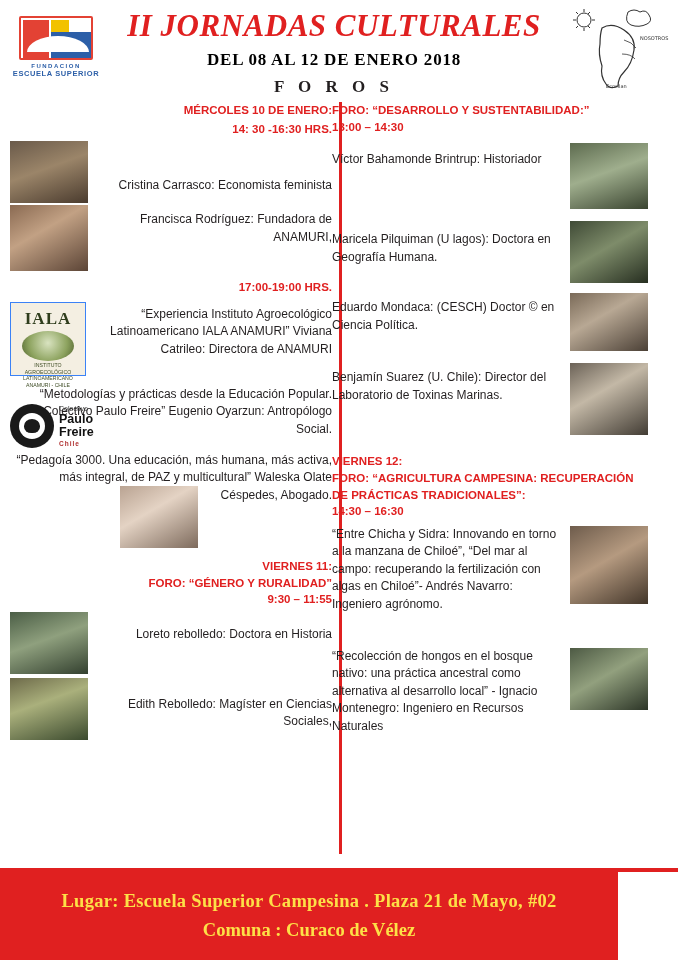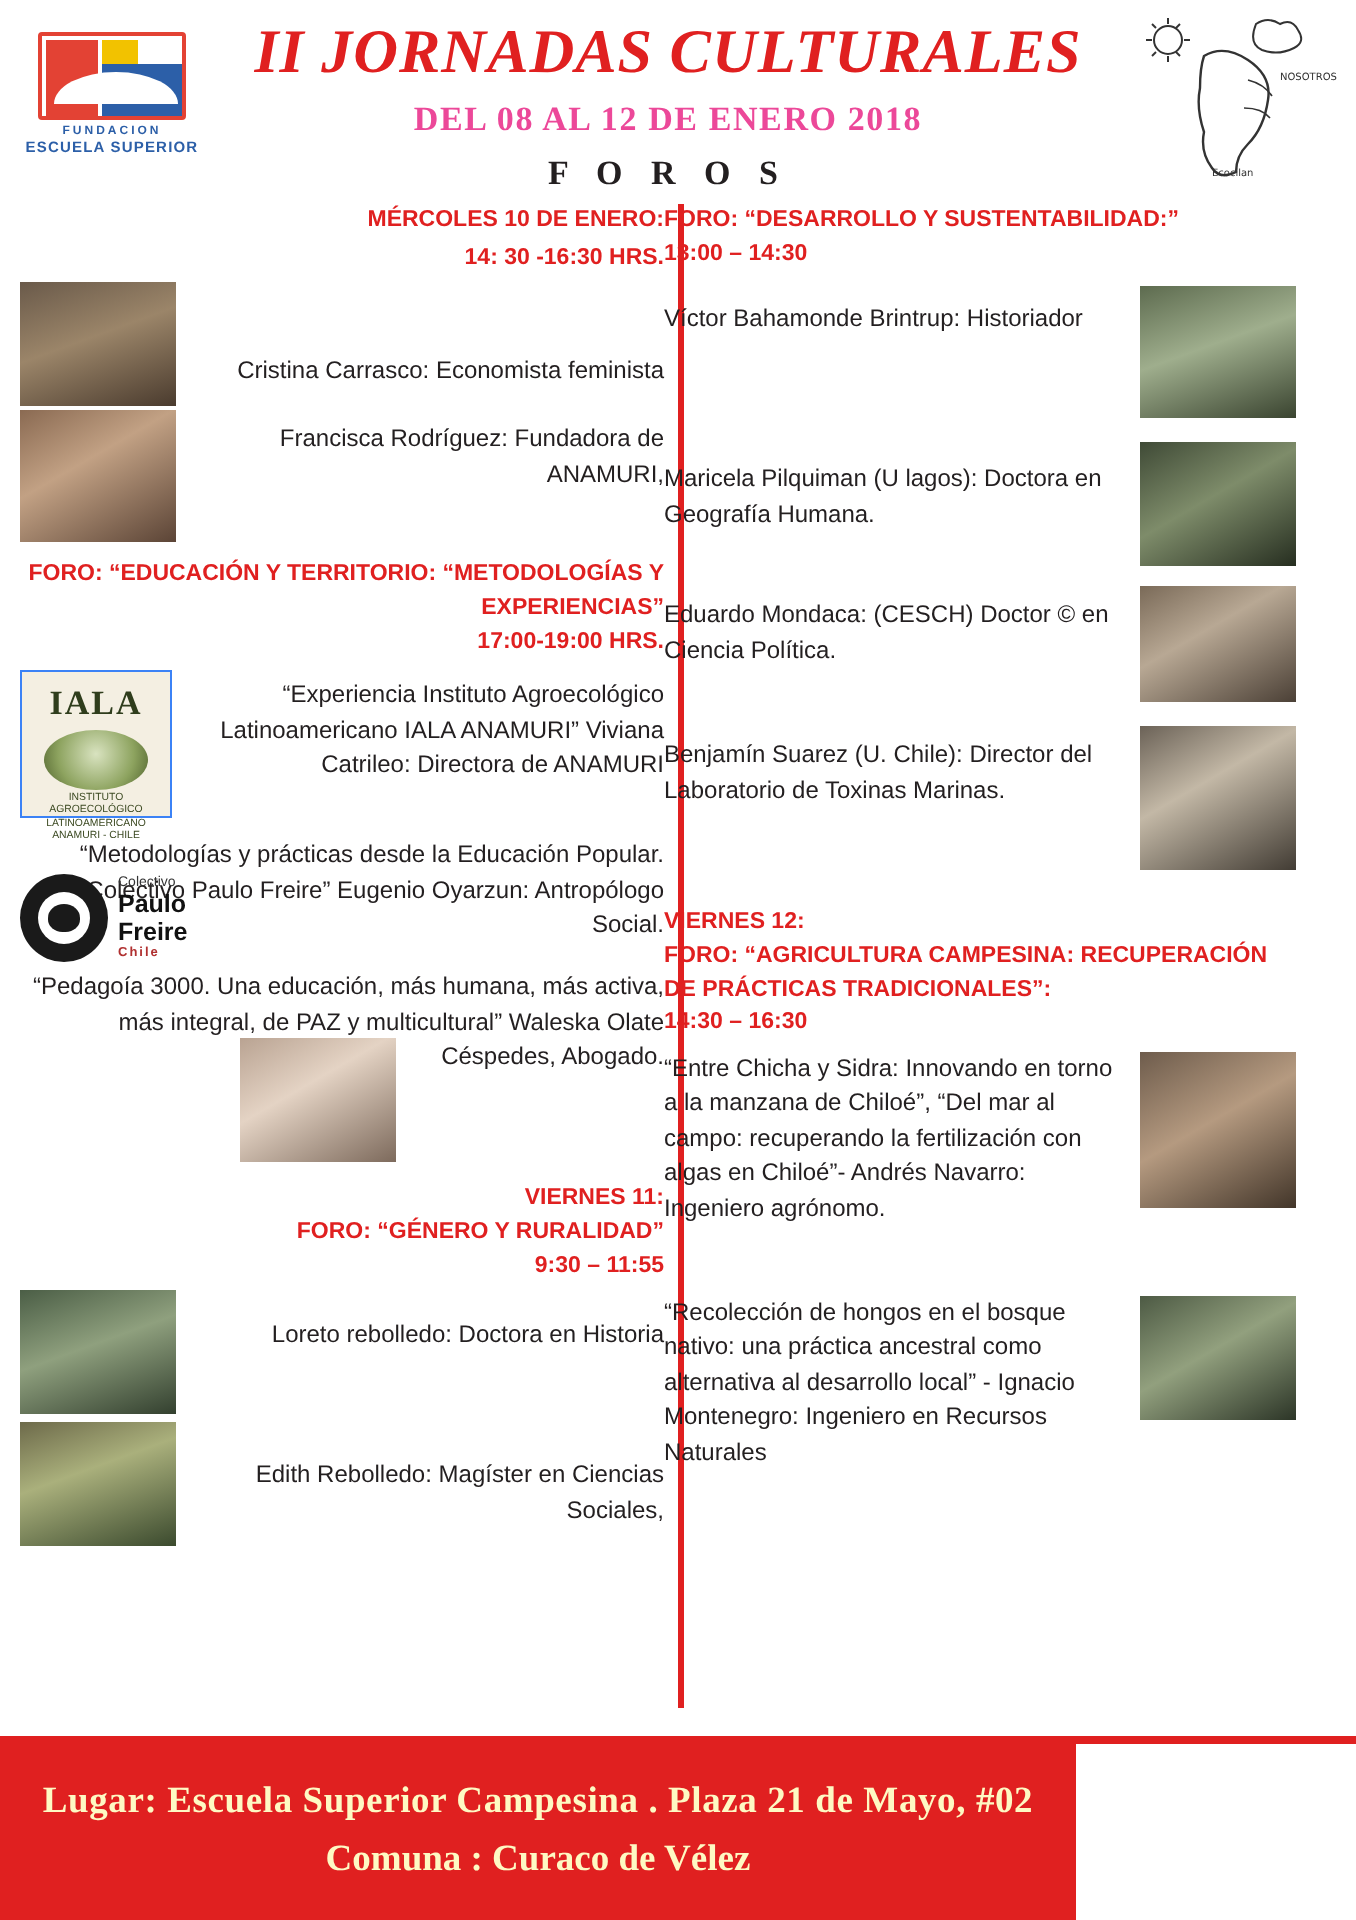--- a/index.html
+++ b/index.html
@@ -36,21 +36,21 @@
   .logo-text2 { font-size: 7.5px; letter-spacing: 0.6px; color: #2c5fa8; font-weight: bold; }
 
   .title-block { position: absolute; left: 104px; top: 2px; width: 460px; text-align: center; }
   .main-title {
     font-family: "Liberation Serif", serif;
     font-weight: bold; font-style: italic;
     font-size: 31px; color: #e02020; letter-spacing: 0.5px; margin-top: 6px;
   }
   .sub-title {
     font-family: "Liberation Serif", serif;
-    font-weight: bold; font-size: 17px; color: #ec4899; letter-spacing: 0.8px; margin-top: 6px;
+    font-weight: bold; font-size: 17px; color: #000000; letter-spacing: 0.8px; margin-top: 6px;
   }
   .foros-title {
     font-family: "Liberation Serif", serif;
     font-weight: bold; font-size: 17px; color: #231f20; letter-spacing: 5px; margin-top: 7px;
   }
   .sketch { position: absolute; right: 8px; top: 6px; width: 104px; height: 86px; }
 
   
   .columns { position: relative; height: 770px; padding: 6px 10px 0 10px; }
   .divider {
@@ -105,22 +105,22 @@
   .freire-circle::before {
     content: ""; position: absolute; left: 14px; top: 15px; width: 16px; height: 14px;
     border-radius: 50% 50% 45% 45%; background: #1a1a1a; z-index: 2;
   }
   .freire-txt1 { font-size: 7px; color: #333; line-height: 1.1; }
   .freire-txt2 { font-size: 12.5px; font-weight: bold; color: #111; line-height: 1.1; }
   .freire-txt3 { font-size: 6.5px; color: #b03030; font-weight: bold; letter-spacing: 1px; }
 
   
   .footer {
-    position: absolute; left: 0; bottom: 0; width: 538px; height: 88px;
-    background: #e02020; color: #fef9c3; display: flex; flex-direction: column;
+    position: absolute; left: 0; bottom: 0; width: 618px; height: 88px;
+    background: #e02020; color: #fde047; display: flex; flex-direction: column;
     align-items: center; justify-content: center; text-align: center;
   }
   .footer-line1 {
     font-family: "Liberation Serif", serif; font-weight: bold; font-size: 18.5px; letter-spacing: 0.3px;
   }
   .footer-line2 {
     font-family: "Liberation Serif", serif; font-weight: bold; font-size: 18.5px; margin-top: 8px;
   }
   .footer-rule { position: absolute; left: 0; bottom: 88px; width: 678px; height: 4px; background: #e02020; }
 </style>
@@ -182,21 +182,20 @@
       <div class="row" style="min-height:62px; margin-bottom:2px;">
         <div class="ph p-cristina" style="position:absolute; left:0; top:0; width:78px; height:62px;"></div>
         <div class="blk right-text" style="margin-left:86px; padding-top:36px;">Cristina Carrasco: Economista feminista</div>
       </div>
 
       <div class="row" style="min-height:66px; margin-bottom:8px;">
         <div class="ph p-francisca" style="position:absolute; left:0; top:0; width:78px; height:66px;"></div>
         <div class="blk right-text" style="margin-left:86px; padding-top:6px;">Francisca Rodríguez: Fundadora de ANAMURI,</div>
       </div>
 
-      <div class="red-head right-text">FORO: “EDUCACIÓN Y TERRITORIO: “METODOLOGÍAS Y EXPERIENCIAS”</div>
       <div class="red-head right-text" style="margin-bottom:6px;">17:00-19:00 HRS.</div>
 
       <div class="row" style="min-height:76px; margin-bottom:8px;">
         <div class="ph p-iala" style="position:absolute; left:0; top:0; width:76px; height:74px;">
           <div class="iala-inner">
             <div class="iala-big">IALA</div>
             <div class="iala-oval"></div>
             <div class="iala-sub">INSTITUTO AGROECOLÓGICO LATINOAMERICANO</div>
             <div class="iala-sub">ANAMURI - CHILE</div>
           </div>

